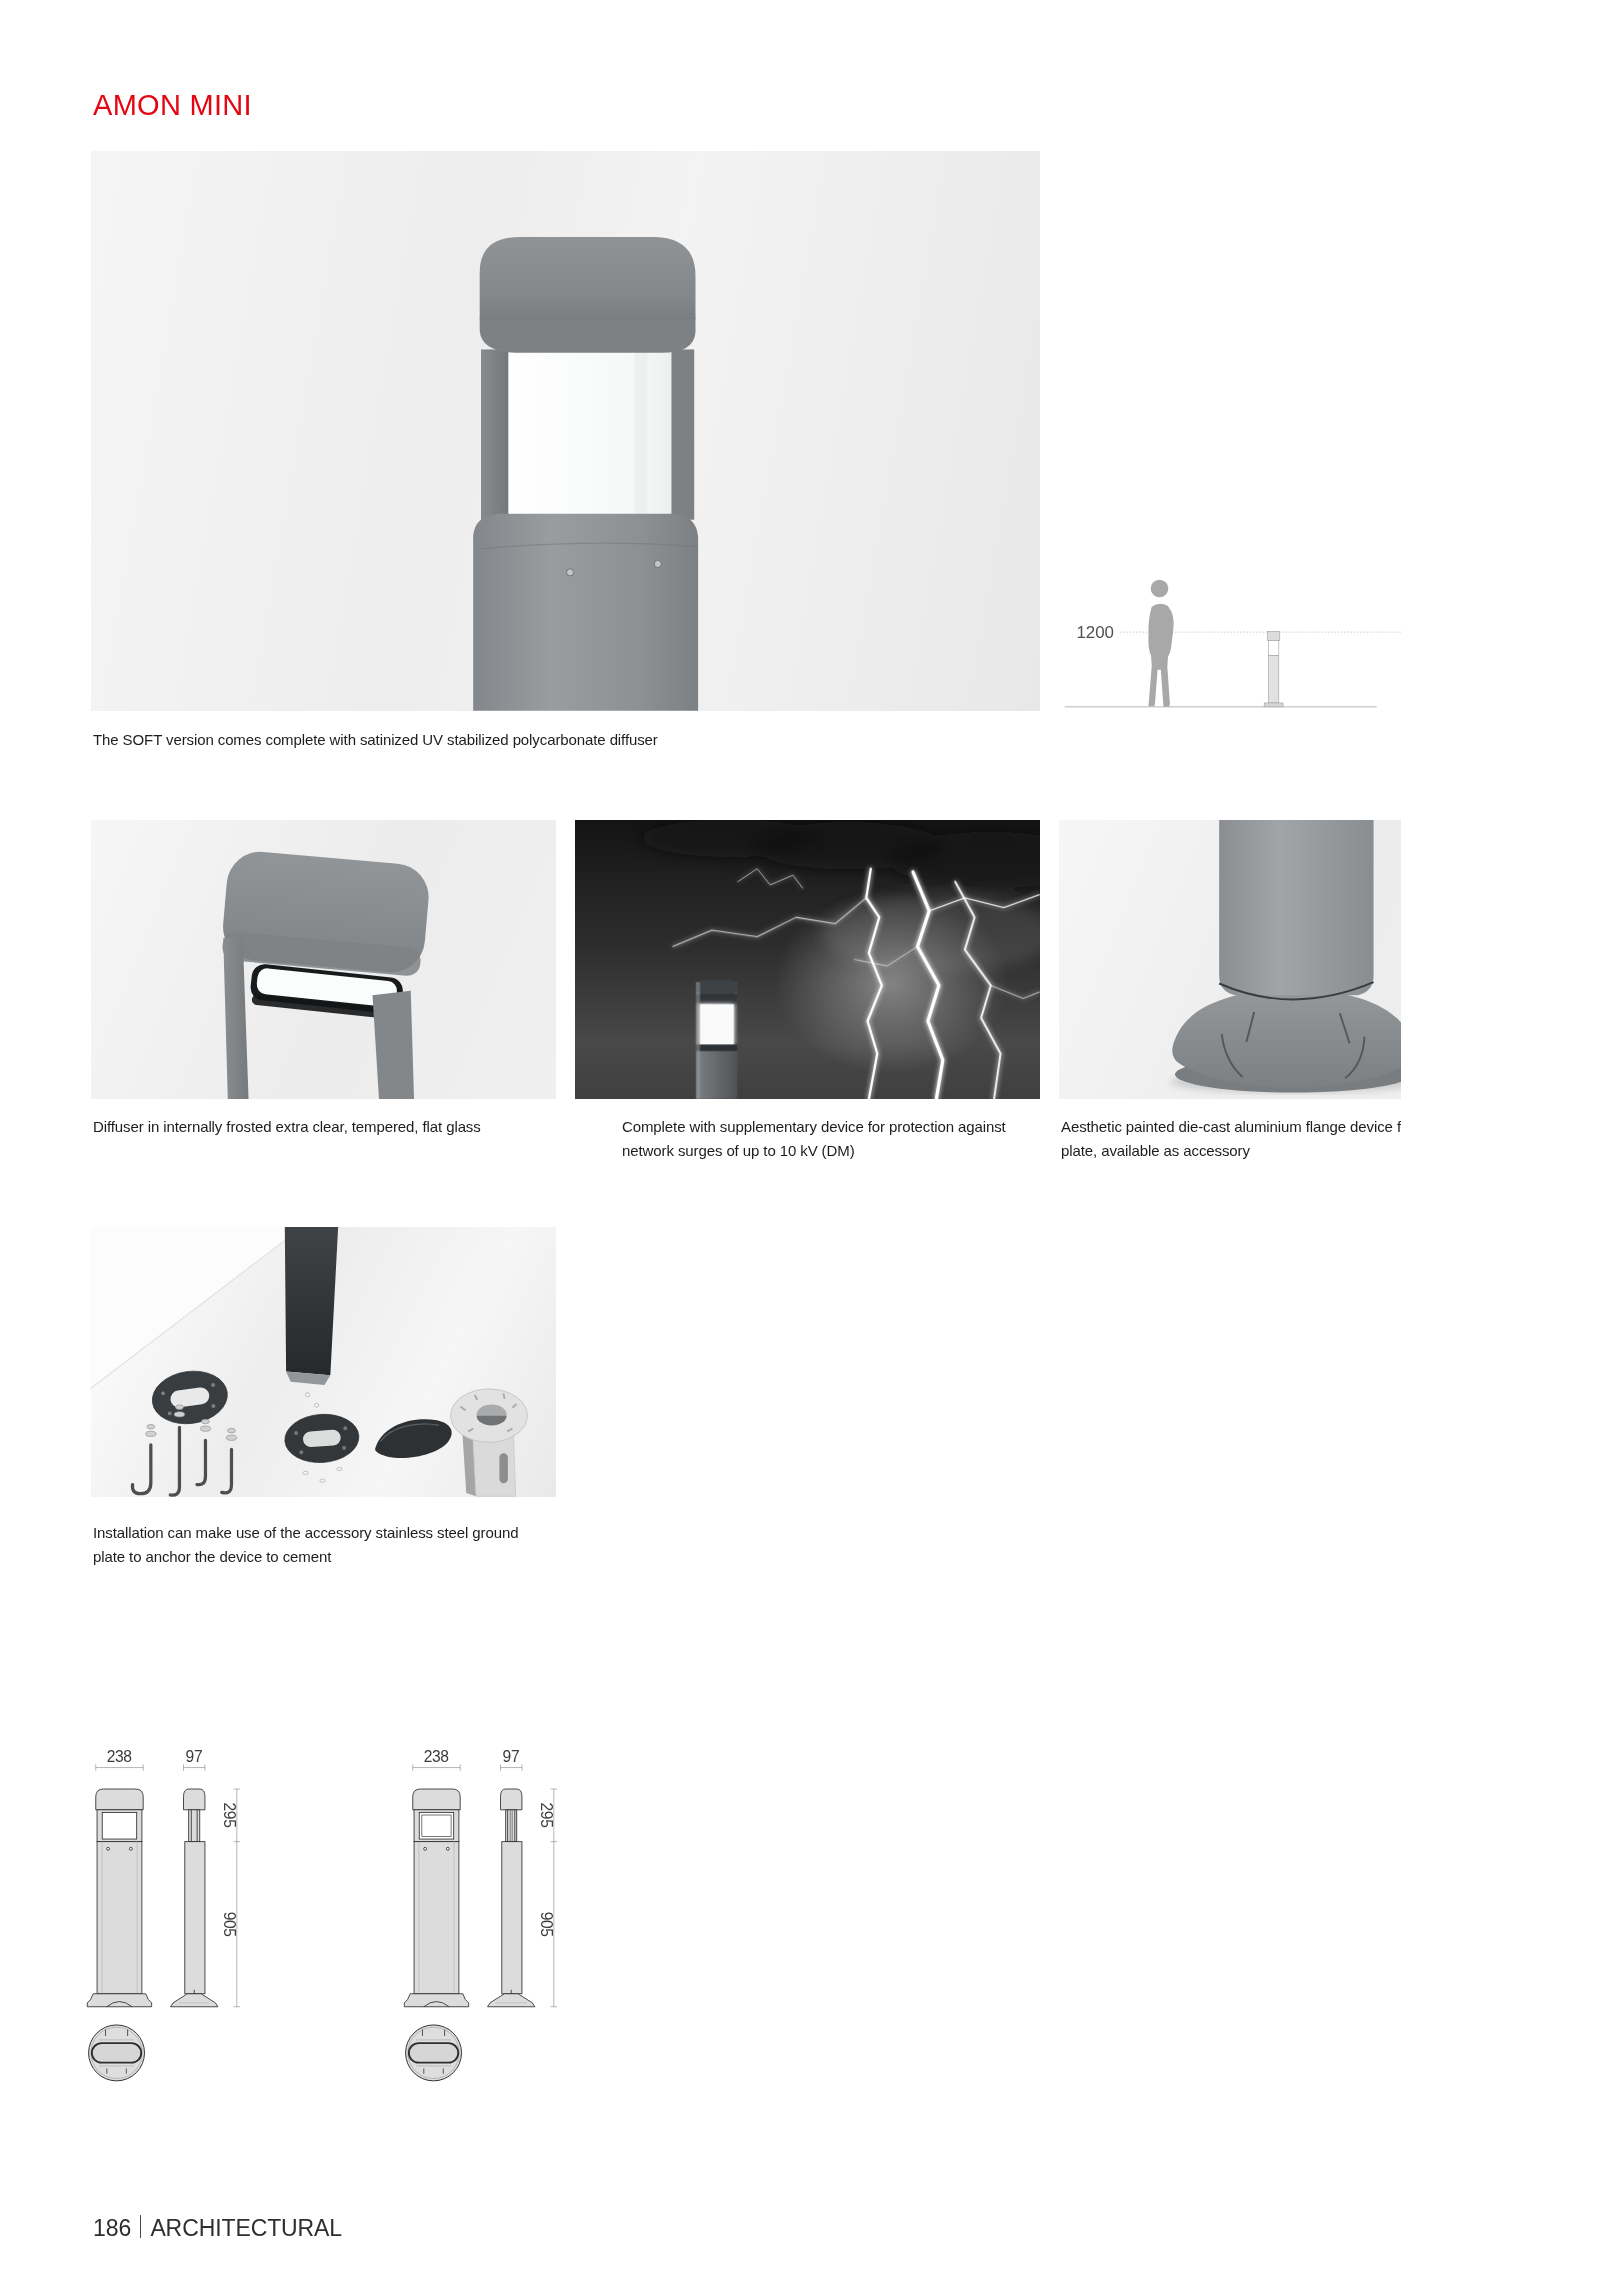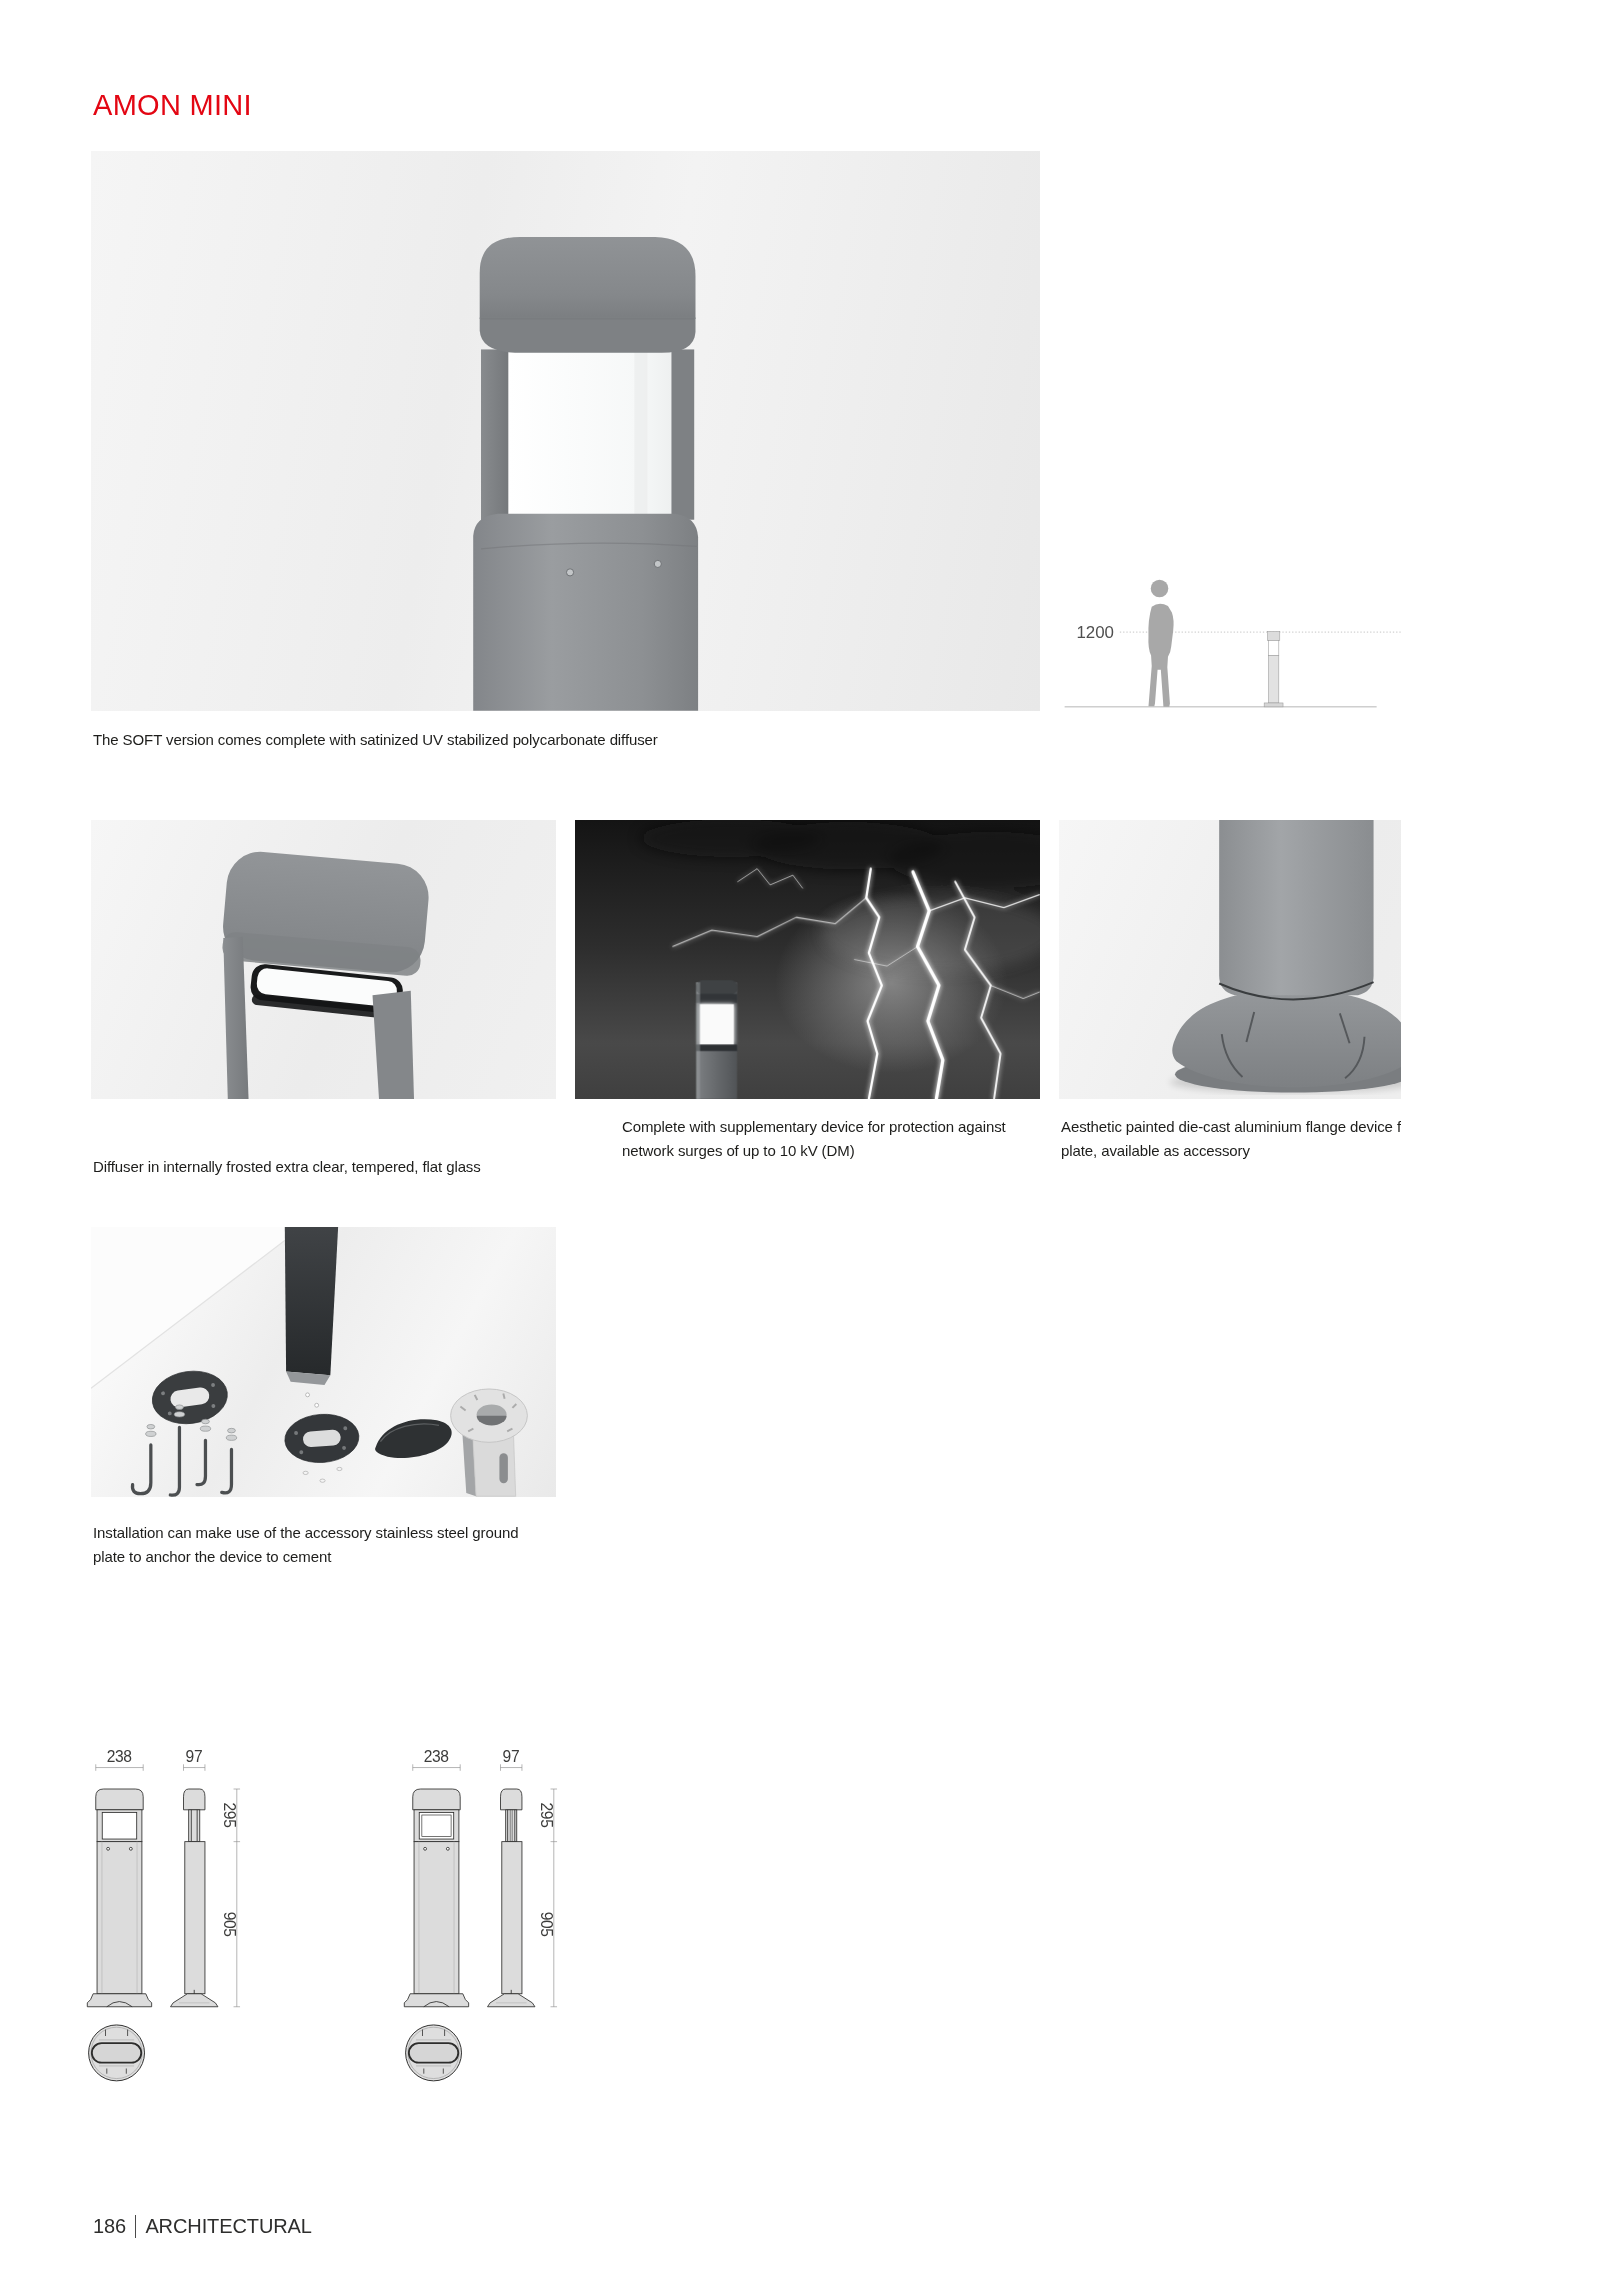--- a/index.html
+++ b/index.html
@@ -21,38 +21,38 @@
     font-size:15px;line-height:24px;letter-spacing:-0.1px;color:#1d1d1b;
   }
   .hero-caption{left:93px;top:728px;width:884px;}
   .feature-img{top:820px;width:465px;height:279px;}
   .feat-light{background:linear-gradient(112deg,#f6f6f6 0%,#ececec 55%,#f0f0f0 100%);}
   .feat-storm{
     background:
       radial-gradient(closest-side at 68% 58%, rgba(195,195,195,0.55), rgba(195,195,195,0) 78%),
       linear-gradient(180deg,#141414 0%,#2d2d2d 45%,#494949 80%,#3f3f3f 100%);
   }
-  .cap1{left:93px;top:1115px;width:432px;margin-top:40px;}
+  .cap1{left:93px;top:1115px;width:432px;}
   .cap2{left:577px;top:1115px;width:428px;margin-left:45px;}
   .cap3{left:1061px;top:1115px;width:430px;}
   .install-img{
     left:91px;top:1227px;width:465px;height:270px;
     background:linear-gradient(118deg,#ffffff 0%,#ededed 42%,#f6f6f6 70%,#e9e9e9 100%);
   }
   .install-caption{left:93px;top:1521px;width:448px;}
   .drawing{position:absolute;width:182px;height:351px;}
   .draw-1{left:73px;top:1737px;}
   .draw-2{left:390px;top:1737px;}
   .dim{stroke:#8e8e8e;stroke-width:1;}
   .dimtxt{font-family:"Liberation Sans",sans-serif;font-size:24px;fill:#3c3c3b;letter-spacing:-0.5px;}
   .ol{stroke:#2d2d2c;stroke-width:1.3;}
   .olf{stroke:#2d2d2c;stroke-width:1.3;fill:#dcdcdc;}
   .footer{
     left:93px;top:2215px;display:flex;align-items:flex-start;
-    font-size:20px;color:#2e2e2d;letter-spacing:-0.1px;
+    font-size:23px;color:#2e2e2d;letter-spacing:-0.1px;
   }
   .footer .divider{width:1.3px;height:23.4px;background:#4a4a4a;margin:0 9px;}
 </style>
 </head>
 <body>
 
 <div id="page">
 
   <div class="abs page-title">AMON MINI</div>
 

